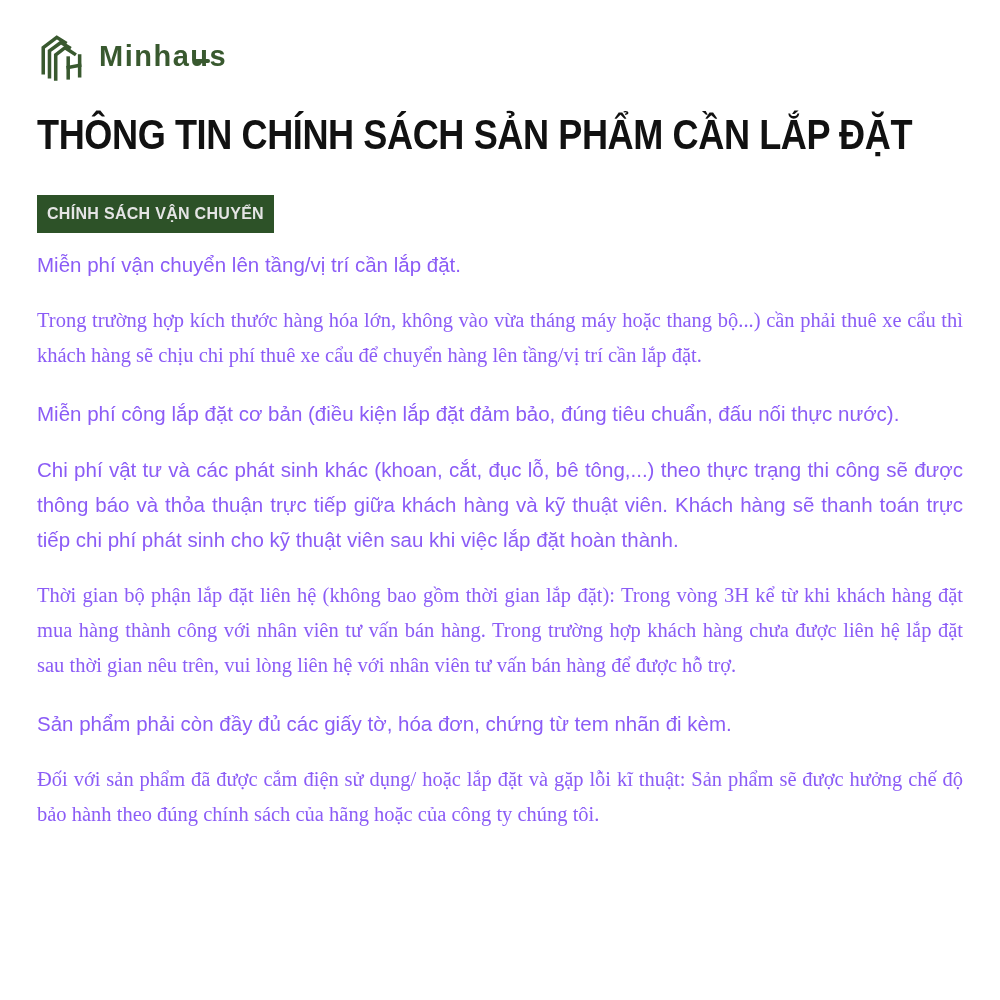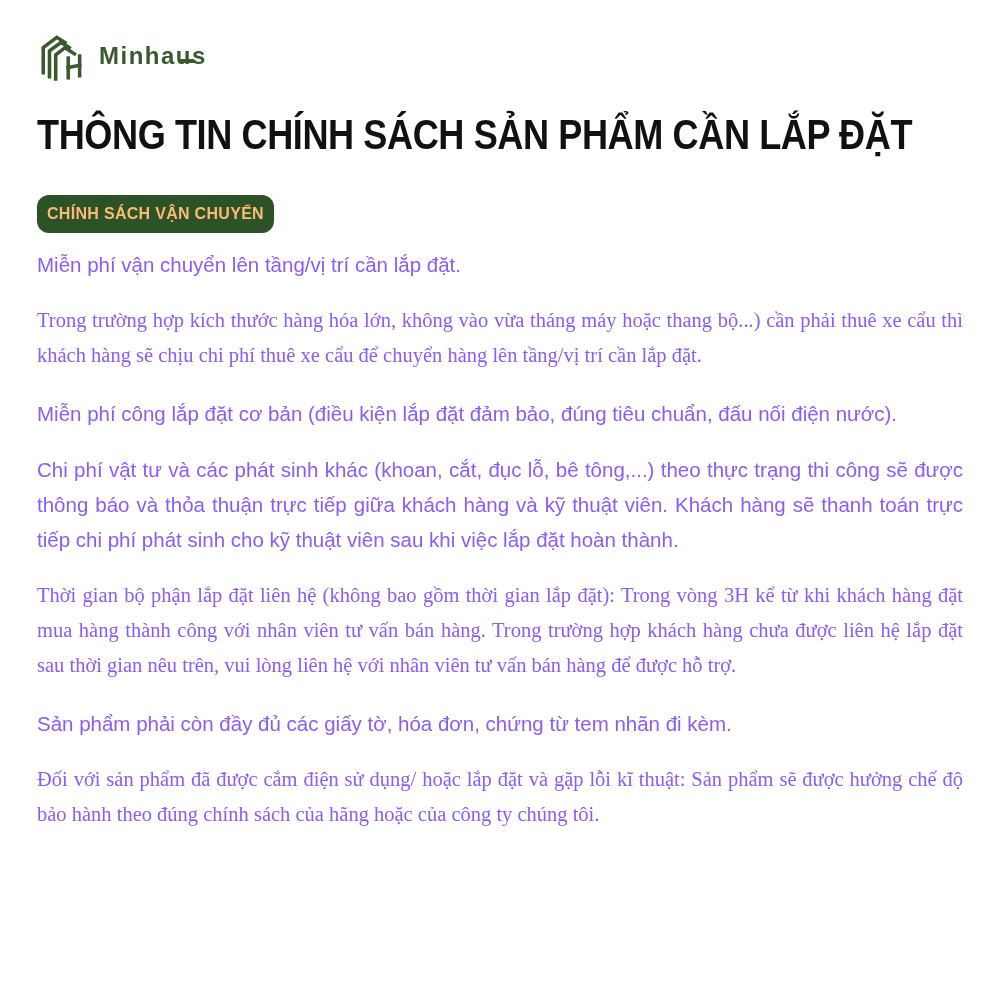--- a/index.html
+++ b/index.html
@@ -21,21 +21,21 @@
   .brand {
     display: flex;
     align-items: center;
     gap: 10px;
     height: 52px;
     margin-bottom: 28px;
   }
   .brand-icon { width: 52px; height: 52px; display: block; }
   .brand-word {
     position: relative;
-    font-size: 24px;
+    font-size: 29px;
     font-weight: 600;
     letter-spacing: 1.5px;
     color: #39592f;
     line-height: 52px;
     text-align: center;
   }
   .brand-word .u-bar {
     position: absolute;
     left: 74.5%;
     top: 56%;
@@ -58,26 +58,25 @@
   }
 
   
   .badge {
     display: block;
     width: 237px;
     height: 38px;
     line-height: 38px;
     text-align: center;
     background: #2d5228;
-    color: #fdba74;
+    color: #e5e5e5;
     font-size: 16px;
     font-weight: 700;
     letter-spacing: 0.3px;
     margin-bottom: 14px;
-    border-radius: 12px;
   }
   .section p {
     font-size: 20.5px;
     line-height: 35px;
     text-align: justify;
     color: #8b5cf6;
     margin-bottom: 21px;
   }
   .section p:last-child { margin-bottom: 23px; font-family: Liberation Serif, serif; }
 </style>
@@ -107,21 +106,21 @@
 
   <h1 class="page-title">THÔNG TIN CHÍNH SÁCH SẢN PHẨM CẦN LẮP ĐẶT</h1>
 
   <div class="section">
     <div class="badge">CHÍNH SÁCH VẬN CHUYỂN</div>
     <p>Miễn phí vận chuyển lên tầng/vị trí cần lắp đặt.</p>
     <p>Trong trường hợp kích thước hàng hóa lớn, không vào vừa tháng máy hoặc thang bộ...) cần phải thuê xe cẩu thì khách hàng sẽ chịu chi phí thuê xe cẩu để chuyển hàng lên tầng/vị trí cần lắp đặt.</p>
   </div>
 
   <div class="section">
-    <p>Miễn phí công lắp đặt cơ bản (điều kiện lắp đặt đảm bảo, đúng tiêu chuẩn, đấu nối điện nước).</p>
+    <p>Miễn phí công lắp đặt cơ bản (điều kiện lắp đặt đảm bảo, đúng tiêu chuẩn, đấu nối thực nước).</p>
     <p>Chi phí vật tư và các phát sinh khác (khoan, cắt, đục lỗ, bê tông,...) theo thực trạng thi công sẽ được thông báo và thỏa thuận trực tiếp giữa khách hàng và kỹ thuật viên. Khách hàng sẽ thanh toán trực tiếp chi phí phát sinh cho kỹ thuật viên sau khi việc lắp đặt hoàn thành.</p>
     <p>Thời gian bộ phận lắp đặt liên hệ (không bao gồm thời gian lắp đặt): Trong vòng 3H kể từ khi khách hàng đặt mua hàng thành công với nhân viên tư vấn bán hàng. Trong trường hợp khách hàng chưa được liên hệ lắp đặt sau thời gian nêu trên, vui lòng liên hệ với nhân viên tư vấn bán hàng để được hỗ trợ.</p>
   </div>
 
   <div class="section">
     <p>Sản phẩm phải còn đầy đủ các giấy tờ, hóa đơn, chứng từ tem nhãn đi kèm.</p>
     <p>Đối với sản phẩm đã được cắm điện sử dụng/ hoặc lắp đặt và gặp lỗi kĩ thuật: Sản phẩm sẽ được hưởng chế độ bảo hành theo đúng chính sách của hãng hoặc của công ty chúng tôi.</p>
   </div>
 
 </div>

